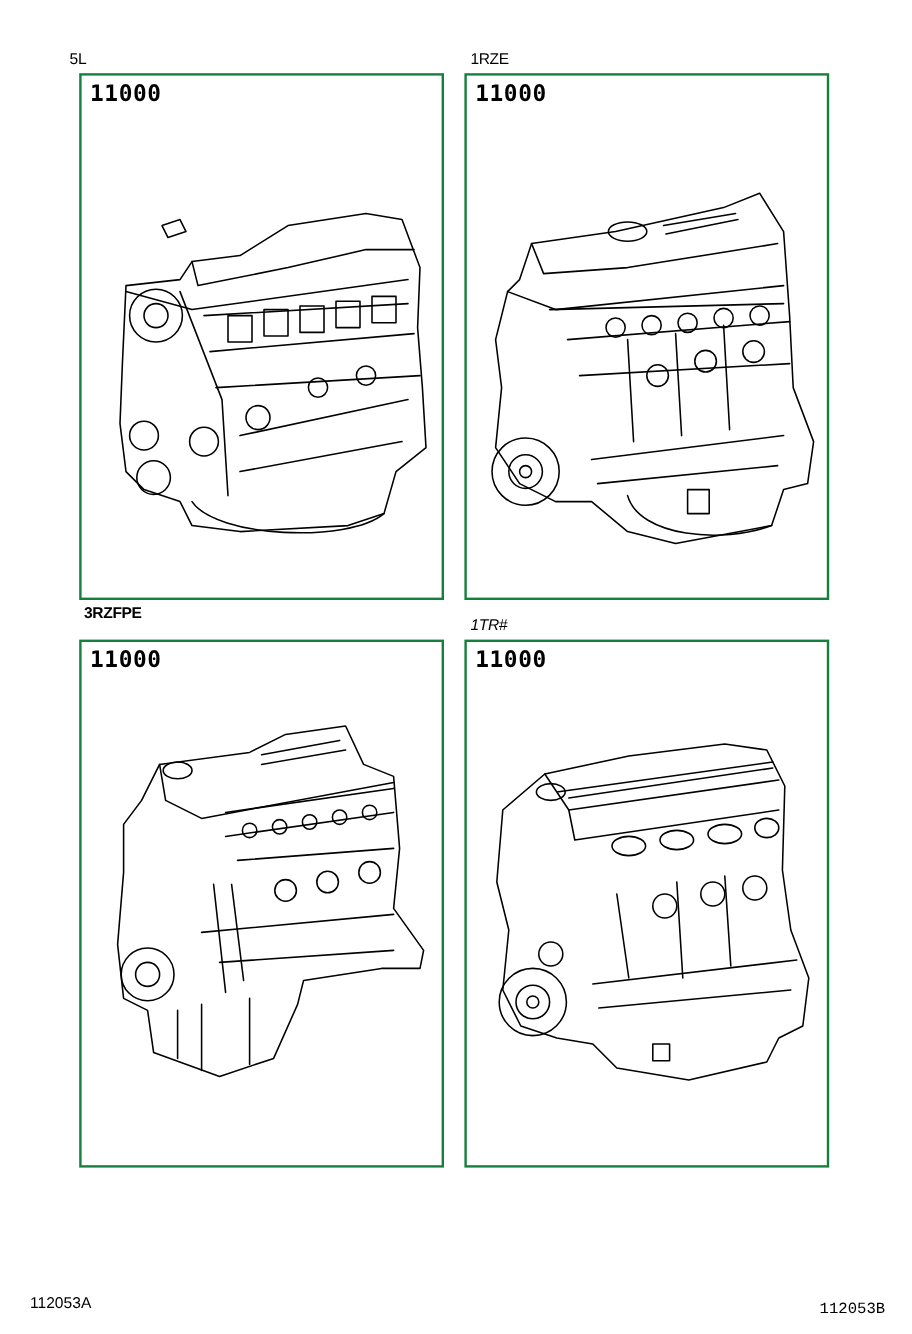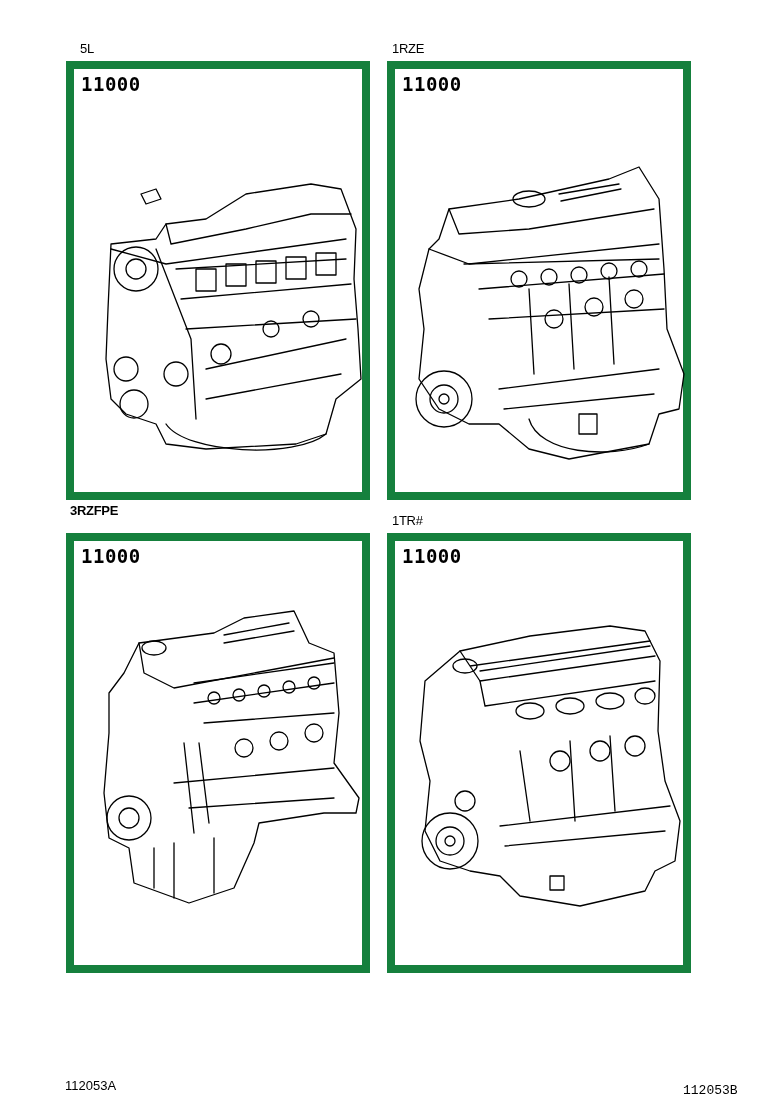--- a/index.html
+++ b/index.html
@@ -5,40 +5,40 @@
     html, body { margin: 0; padding: 0; background: #ffffff; }
     body {
       width: 760px; height: 1112px; position: relative; overflow: hidden;
       font-family: "Liberation Sans", sans-serif; color: #000;
     }
     .panel-label {
       position: absolute; font-size: 13px; line-height: 14px;
       font-family: "Liberation Sans", sans-serif; letter-spacing: -0.3px;
     }
     .panel {
-      position: absolute; border: 8px solid #15803d; box-sizing: border-box; background: #fff;
+      position: absolute; border: 2px solid #15803d; box-sizing: border-box; background: #fff;
     }
     .part-no {
       position: absolute; left: 7px; top: 4px;
       font-family: "DejaVu Sans Mono", "Liberation Mono", monospace;
       font-weight: bold; font-size: 19px; letter-spacing: 0.5px;
     }
     .engine {
       position: absolute; left: 20px; top: 80px; width: 262px; height: 330px;
     }
     .engine svg { width: 100%; height: 100%; }
     .engine svg * { fill: none; stroke: #000; stroke-width: 1.3; stroke-linejoin: round; stroke-linecap: round; }
     .footer-code {
       position: absolute; font-size: 13px; font-family: "Liberation Sans", sans-serif;
     }
   </style>
 </head>
 <body>
 
-<div class="panel-label" style="left:80px; top:42px;">5L</div>
+<div class="panel-label" style="left:58px; top:42px;">5L</div>
 <div class="panel" style="left:66px; top:61px; width:304px; height:439px;">
   <div class="part-no">11000</div>
   <div class="engine" style="left:22px; top:100px; width:270px; height:300px;">
     <svg viewBox="0 0 270 300">
       <path d="M60 70 L70 55 L110 50 L150 25 L215 15 L245 20 L260 60 L258 110 L262 160 L265 210 L240 230 L230 265 L200 275 L110 280 L70 275 L60 255 L30 245 L15 230 L10 190 L12 140 L15 75 Z"></path>
       <path d="M70 55 L75 75 L150 60 L215 45 L255 45"></path>
       <path d="M15 80 L70 95 L250 70"></path>
       <circle cx="40" cy="100" r="22"></circle>
         <circle cx="40" cy="100" r="10"></circle>
       <path d="M60 80 L95 170 L100 250"></path>
@@ -111,21 +111,21 @@
         <circle cx="220" cy="130" r="9"></circle>
       <path d="M90 140 L100 230 M105 140 L115 220"></path>
       <circle cx="35" cy="215" r="22"></circle>
         <circle cx="35" cy="215" r="10"></circle>
       <path d="M80 180 L240 165 M95 205 L240 195"></path>
       <path d="M60 245 L60 285 M80 240 L80 295 M120 235 L120 290"></path>
     </svg>
   </div>
 </div>
 
-<div class="panel-label" style="left:392px; top:514px;">1TR#</div>
+<div class="panel-label" style="left:392px; top:514px;font-style:italic;">1TR#</div>
 <div class="panel" style="left:387px; top:533px; width:304px; height:440px;">
   <div class="part-no">11000</div>
   <div class="engine" style="left:15px; top:80px; width:275px; height:300px;">
     <svg viewBox="0 0 275 300">
       <path d="M15 60 L50 30 L120 15 L200 5 L235 10 L250 40 L248 110 L255 160 L270 200 L265 240 L245 250 L235 270 L170 285 L110 275 L90 255 L60 250 L30 240 L15 210 L20 160 L10 120 Z"></path>
       <path d="M50 30 L70 60 L245 35 M60 45 L240 20 M70 50 L240 25"></path>
       <ellipse cx="55" cy="45" rx="12" ry="7"></ellipse>
       <path d="M70 60 L75 85 L245 60"></path>
       <ellipse cx="120" cy="90" rx="14" ry="8"></ellipse>
         <ellipse cx="160" cy="85" rx="14" ry="8"></ellipse>
@@ -138,14 +138,14 @@
       <circle cx="40" cy="220" r="28"></circle>
         <circle cx="40" cy="220" r="14"></circle>
         <circle cx="40" cy="220" r="5"></circle>
       <circle cx="55" cy="180" r="10"></circle>
       <path d="M90 205 L260 185 M95 225 L255 210"></path>
       <rect x="140" y="255" width="14" height="14"></rect>
     </svg>
   </div>
 </div>
 
-<div class="footer-code" style="left:25px; top:1078px;margin-left:40px;">112053A</div>
+<div class="footer-code" style="left:25px; top:1078px;">112053A</div>
 <div class="footer-code" style="left:683px; top:1083px;font-family:Liberation Mono, monospace;">112053B</div>
 
 </body></html>

